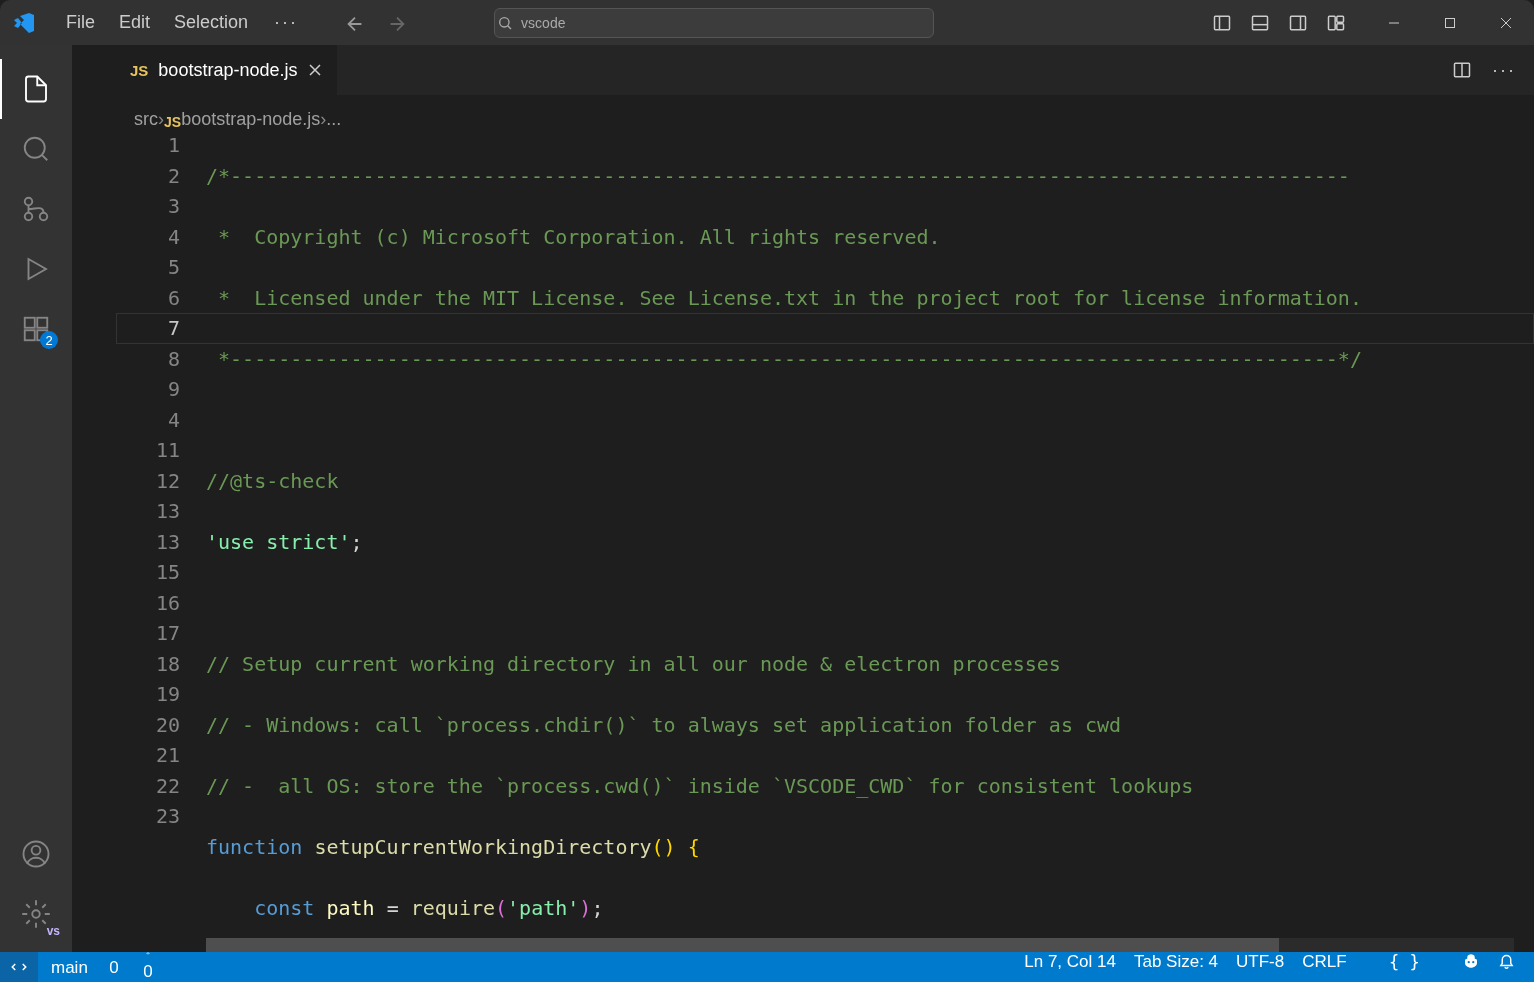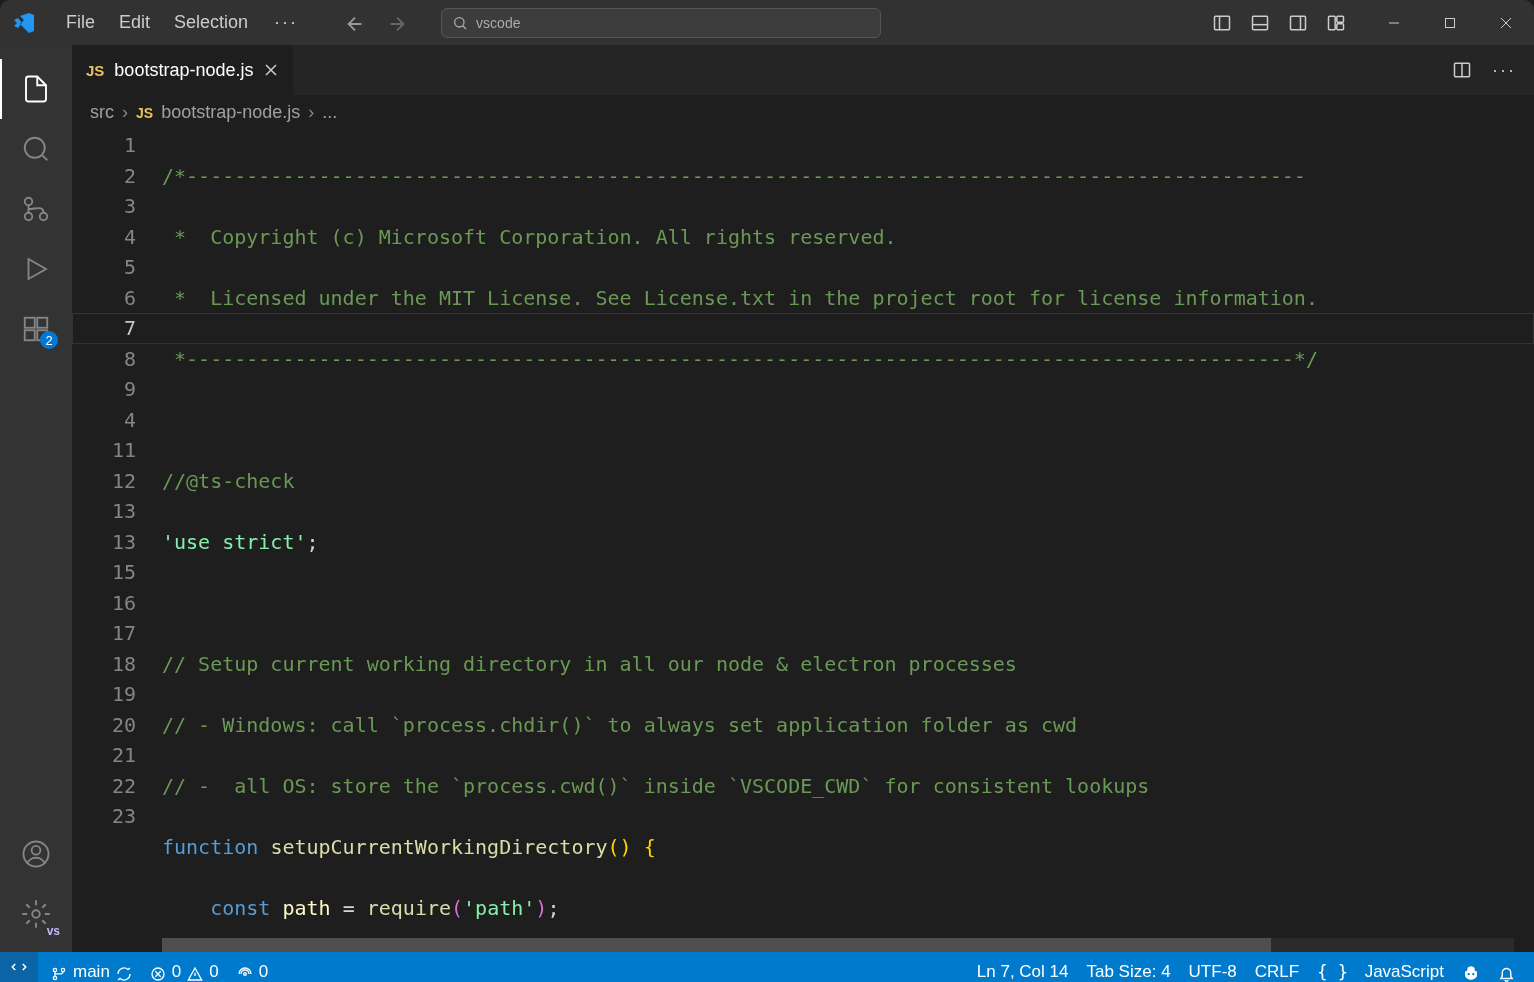--- a/index.html
+++ b/index.html
@@ -31,24 +31,24 @@
 .titlebar .menu-ellipsis { padding: 0 14px; color: #ccc; font-size: 18px; letter-spacing: 2px; }
 .titlebar .nav-arrows { display: flex; gap: 22px; margin-left: 32px; }
 .titlebar .nav-arrow { width: 20px; height: 20px; color: #999; }
 .titlebar .nav-arrow.disabled { color: #666; }
 .titlebar .search {
   flex: 0 0 440px;
   height: 30px;
   background: #3c3c3c;
   border: 1px solid #555;
   border-radius: 6px;
-  margin-left: 35px;
-  display: flex;
-  align-items: center;
-  padding: 0 10px;
+  margin-left: 88px;
+  display: flex;
+  align-items: center;
+  padding: 0 2px;
   color: #aaa;
 }
 .titlebar .search svg { margin-right: 8px; }
 .titlebar .spacer { flex: 1; }
 .titlebar .layout-controls { display: flex; gap: 18px; padding-right: 20px; }
 .titlebar .layout-ctrl { width: 20px; height: 20px; }
 .titlebar .window-controls { display: flex; }
 .titlebar .win-ctrl { width: 56px; height: 45px; display: flex; align-items: center; justify-content: center; color: #ccc; }
 
 
@@ -101,21 +101,21 @@
 .vs-overlay {
   position: absolute;
   bottom: 6px;
   right: 12px;
   font-size: 12px;
   color: #c4b5fd;
   font-weight: 600;
 }
 
 
-.editor-area { flex: 1; display: flex; flex-direction: column; background: #1e1e1e; }
+.editor-area { flex: 1; display: flex; flex-direction: column; background: #1e1e1e; margin-left: 44px; }
 
 
 .tabs {
   height: 50px;
   background: #252526;
   display: flex;
   align-items: stretch;
 }
 .tab {
   display: flex;
@@ -127,25 +127,24 @@
   font-size: 18px;
 }
 .tab .js-icon { color: #e8c35e; font-weight: bold; font-size: 15px; }
 .tab .close { width: 16px; height: 16px; color: #ccc; }
 .tabs-actions { margin-left: auto; display: flex; align-items: center; gap: 20px; padding-right: 18px; color: #ccc; }
 
 
 .breadcrumb {
   height: 35px;
   display: flex;
-  align-items: center;
+  align-items: flex-end;
   padding-left: 18px;
   color: #a0a0a0;
   font-size: 18px;
-  gap: 8px;
   background: #1e1e1e;
 }
 .breadcrumb .js-icon { color: #e8c35e; font-weight: bold; font-size: 14px; }
 .breadcrumb .chev { color: #888; }
 
 
 .code-editor {
   flex: 1;
   display: flex;
   overflow: hidden;
@@ -203,21 +202,21 @@
 
 .statusbar {
   height: 30px;
   background: #007acc;
   display: flex;
   align-items: center;
   color: #fff;
   font-size: 17px;
   padding: 0 10px;
 }
-.statusbar .section { display: flex; align-items: flex-end; gap: 6px; padding: 0 9px; height: 100%; }
+.statusbar .section { display: flex; align-items: center; gap: 6px; padding: 0 9px; height: 100%; flex-direction: column; }
 .statusbar .remote { background: #0a64a6; padding: 0 10px; margin-left: -10px; margin-right: 4px; height: 100%; display: flex; align-items: center; }
 .statusbar .spacer { flex: 1; }
 svg { display: block; }
 </style>
 </head>
 <body>
 
 <div class="titlebar">
   <div class="logo">
     <svg width="24" height="24" viewBox="0 0 24 24">

